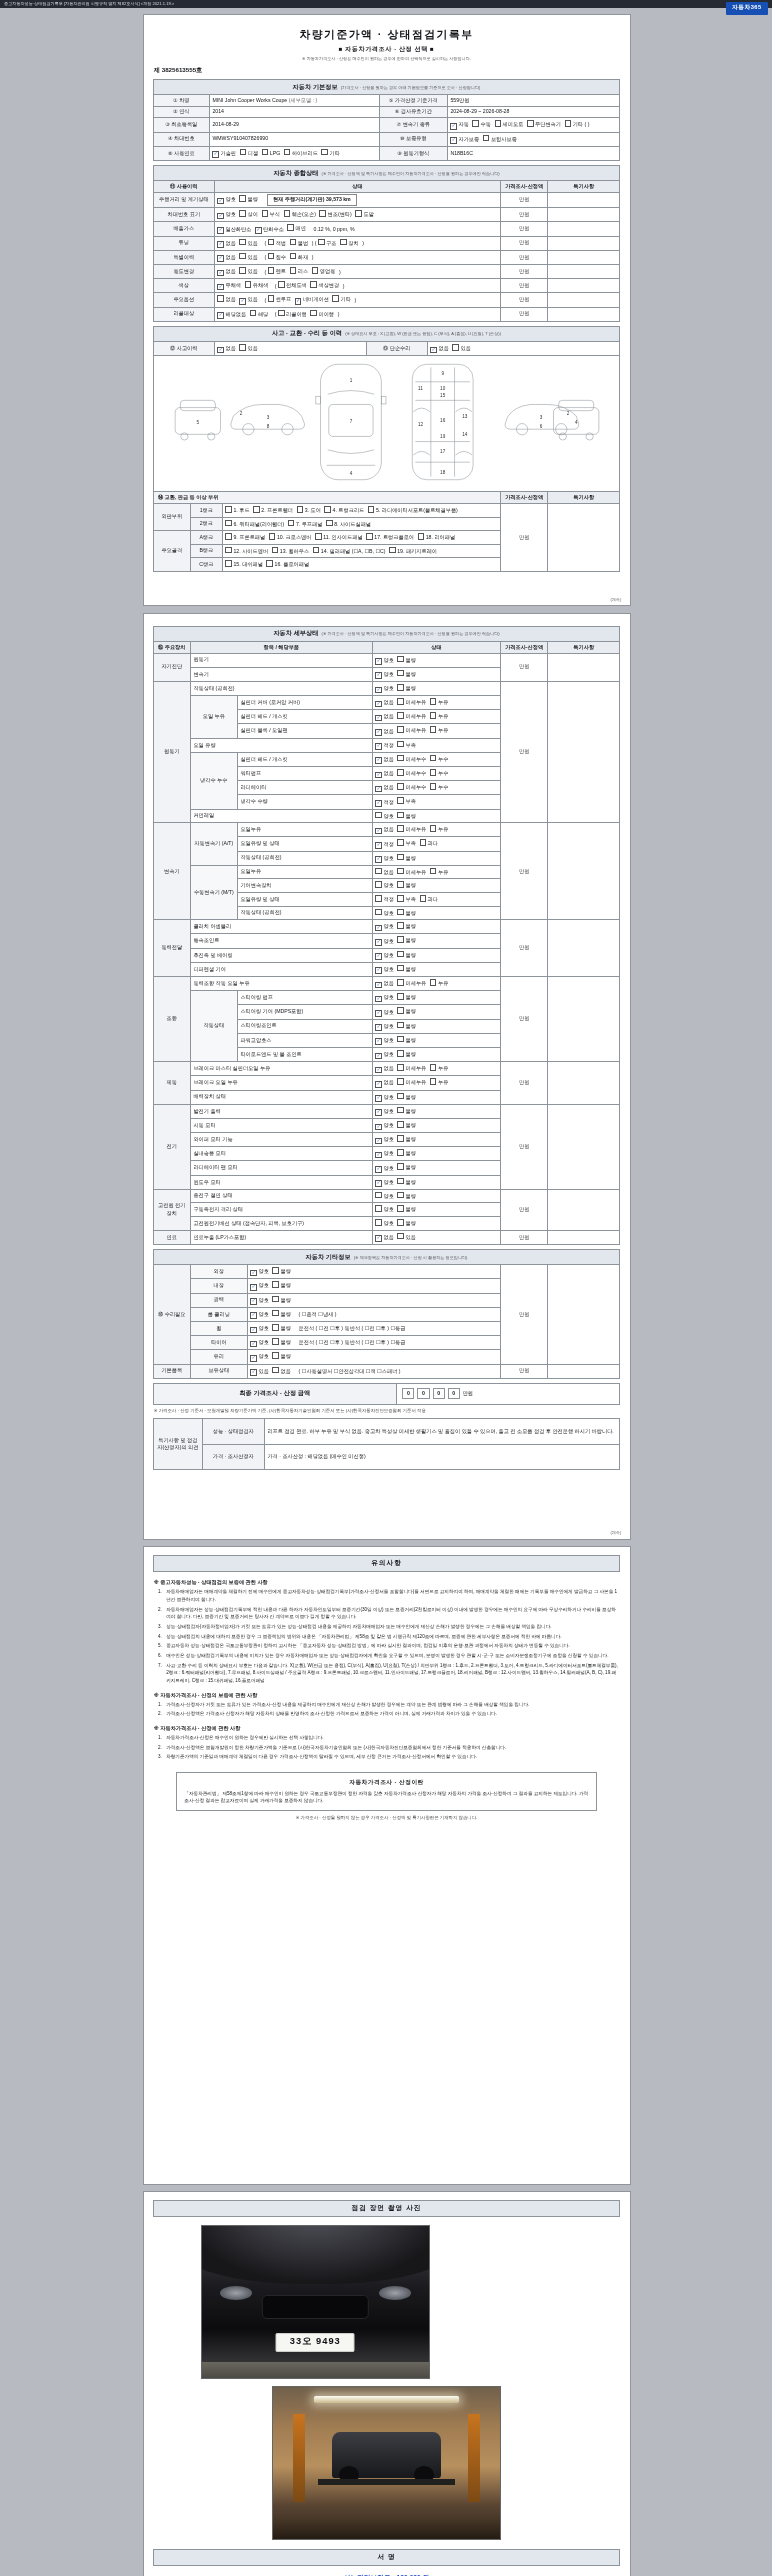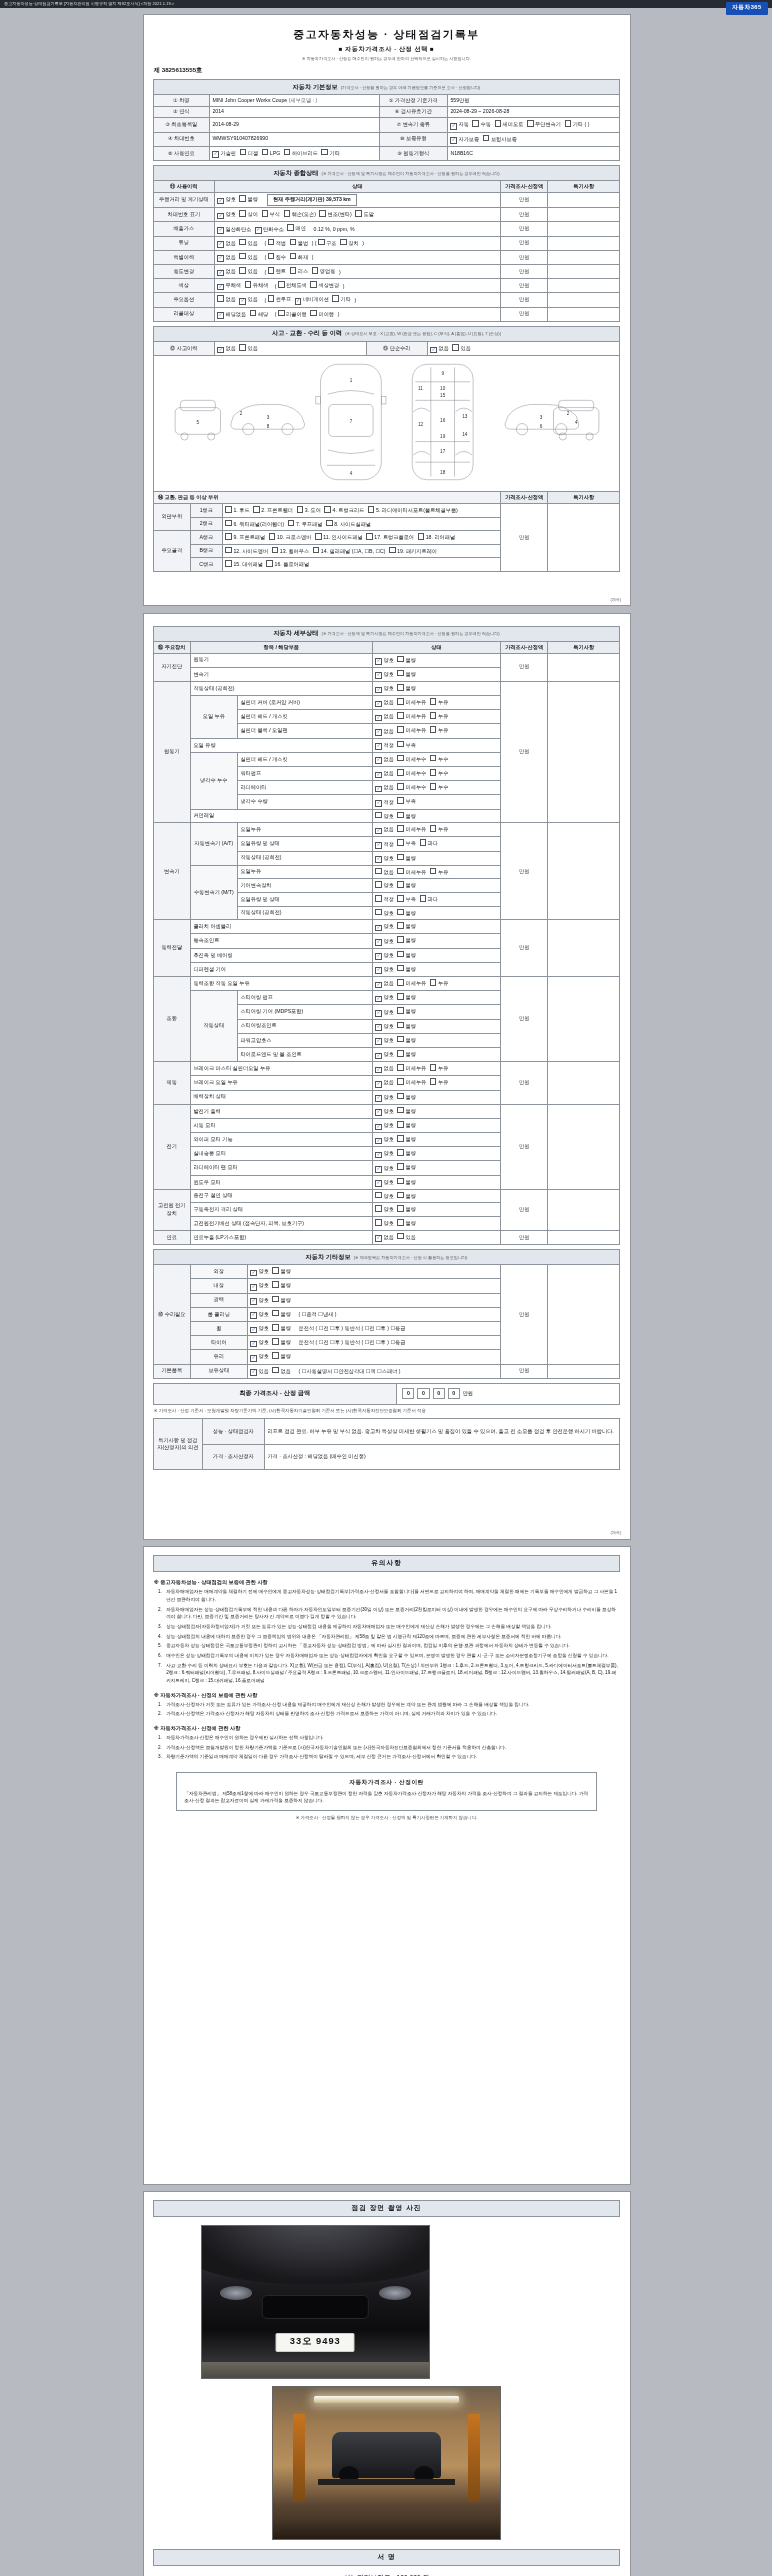--- a/index.html
+++ b/index.html
@@ -71,21 +71,21 @@
 </style>
 </head>
 <body>
 
 <div class="topbar">
   <span>중고자동차성능·상태점검기록부 [자동차관리법 시행규칙 별지 제82호서식] &lt;개정 2021.1.19.&gt;</span>
 </div>
 <div class="badge">자동차365</div>
 
 <div class="page" id="page1">
-  <div class="doc-title">중고자동차성능 · 상태점검기록부</div>
+  <div class="doc-title">차량기준가액 · 상태점검기록부</div>
   <div class="doc-sub">■ 자동차가격조사 · 산정 선택 ■</div>
   <div class="doc-note">※ 자동차가격조사 · 산정은 매수인이 원하는 경우에 한하여 선택적으로 실시하는 사항입니다.</div>
   <div class="doc-no">제 3825613555호</div>
 
   <table>
     <colgroup>
         <col style="width:56px">
         <col style="width:170px">
         <col style="width:68px">
         <col>

